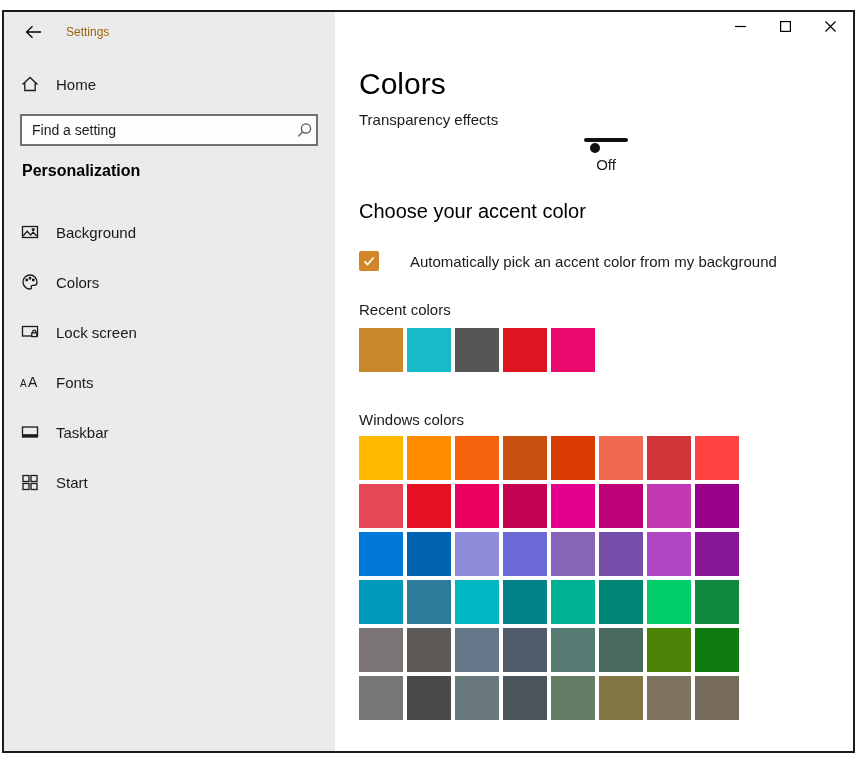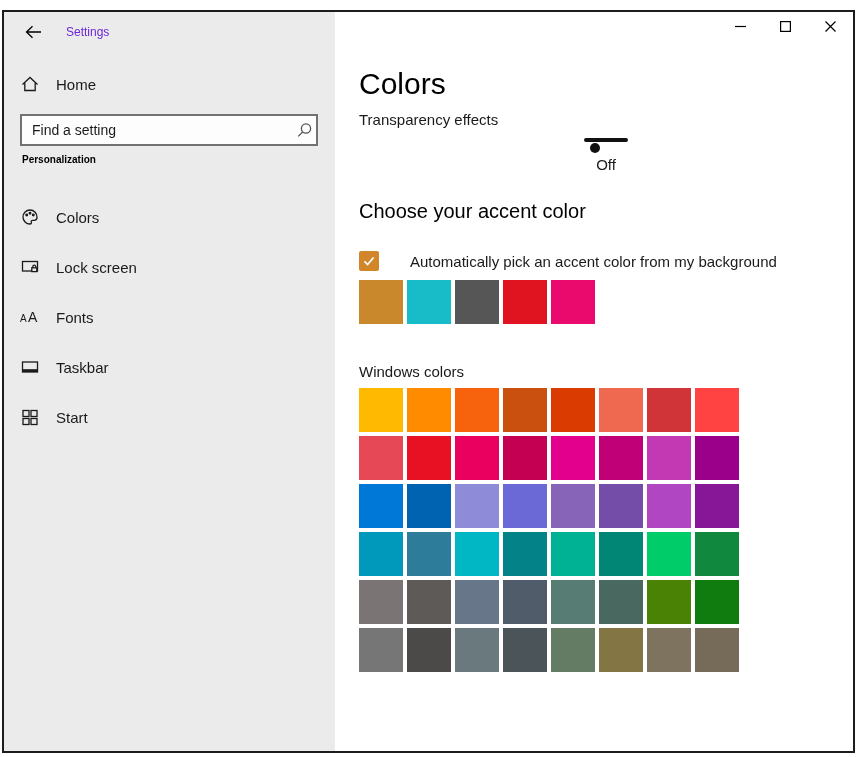--- a/index.html
+++ b/index.html
@@ -6,32 +6,32 @@
   html,body { width:860px; height:757px; background:#ffffff; font-family:"Liberation Sans", sans-serif; color:#1a1a1a; }
   body { position:relative; overflow:hidden; }
 
   .window { position:absolute; left:2px; top:10px; width:853px; height:743px;
             border:2px solid #1c1c1c; background:#ffffff; overflow:hidden; }
 
   
   .sidebar { position:absolute; left:0; top:0; bottom:0; width:331px; background:#ebebeb; }
   .titlebar-left { display:flex; align-items:center; padding:8px 0 0 14px; height:32px; }
   .back-btn { width:30px; height:24px; display:flex; align-items:center; justify-content:center; cursor:pointer; }
-  .app-title { font-size:12px; margin-left:18px; color:#6d28d9; }
+  .app-title { font-size:12px; margin-left:18px; color:#a16207; }
 
   .home-row { display:flex; align-items:center; gap:16px; margin:26px 0 16px 16px; height:28px; cursor:pointer; }
   .home-row .label, .nav-item .label { font-size:15px; color:#1a1a1a; }
 
   .searchbox { position:relative; margin:4px 14px 0 16px; }
   .searchbox input { width:298px; height:32px; border:2px solid #717171; background:#fdfdfd;
                      font-size:14px; padding:0 30px 0 10px; font-family:"Liberation Sans", sans-serif; outline:none; }
   .searchbox input::placeholder { color:#1b1b1b; opacity:1; }
   .search-ic { position:absolute; right:8px; top:8px; }
 
-  .section-title { margin:8px 0 0 18px; font-size:10px; font-weight:bold; color:#000; }
+  .section-title { margin:16px 0 0 18px; font-size:16px; font-weight:bold; color:#000; }
 
   .nav { margin-top:27px; }
   .nav-item { display:flex; align-items:center; gap:16px; height:50px; padding-left:16px; cursor:pointer; }
   .icon20 { width:20px; height:20px; display:inline-flex; align-items:center; justify-content:center; flex:0 0 20px; }
 
   
   .main { position:absolute; left:331px; top:0; right:0; bottom:0; background:#ffffff; padding-left:24px; }
 
   .win-controls { position:absolute; top:0; right:0; display:flex; }
   .wc-btn { width:45px; height:28px; display:flex; align-items:center; justify-content:center; cursor:pointer; background:transparent; border:none; }
@@ -90,20 +90,30 @@
           <circle cx="9" cy="6.5" r="4.6"></circle>
             <line x1="5.6" y1="10" x2="1.2" y2="14.4"></line>
         </svg>
       </span>
     </div>
 
     <div class="section-title">Personalization</div>
 
     <div class="nav">
 
+      <div class="nav-item">
+        <span class="icon20">
+          <svg width="20" height="20" viewBox="0 0 20 20" fill="none" stroke="#1a1a1a" stroke-width="1.3">
+            <rect x="2.5" y="4.5" width="15" height="11"></rect>
+            <path d="M3.2 13.8 l4-4.6 3.4 3.9 2.4-2.9 3.6 3.6"></path>
+            <circle cx="13.2" cy="7.6" r="1"></circle>
+          </svg>
+        </span>
+        <span class="label">Background</span>
+      </div>
 
       <div class="nav-item">
         <span class="icon20">
           <svg width="20" height="20" viewBox="0 0 20 20" fill="none" stroke="#1a1a1a" stroke-width="1.3">
             <path d="M10 3a7 7 0 1 0 0 14c1.3 0 1.7-.9 1.3-1.7-.4-.9.2-2 1.4-2h1.5c1.5 0 2.8-1.2 2.8-2.8A7 7 0 0 0 10 3z"></path>
             <circle cx="6.7" cy="8" r=".8" fill="#1a1a1a"></circle>
             <circle cx="10" cy="6.2" r=".8" fill="#1a1a1a"></circle>
             <circle cx="13.3" cy="8" r=".8" fill="#1a1a1a"></circle>
           </svg>
         </span>
@@ -192,20 +202,21 @@
 
     <div class="check-row">
       <span class="checkbox" style="background: rgb(209, 134, 42);">
         <svg width="14" height="14" viewBox="0 0 20 20">
           <path d="M3.5 10.5 l4.5 4.5 8.5-10" stroke="#fff" stroke-width="2.4" fill="none"></path>
         </svg>
       </span>
       <span class="check-label">Automatically pick an accent color from my background</span>
     </div>
 
+    <div class="swatch-label">Recent colors</div>
     <div class="recent-grid">
         <div class="swatch" style="background: rgb(200, 136, 43);"></div>
         <div class="swatch" style="background: rgb(24, 188, 200);"></div>
         <div class="swatch" style="background: rgb(86, 86, 86);"></div>
         <div class="swatch" style="background: rgb(224, 20, 33);"></div>
         <div class="swatch" style="background: rgb(234, 10, 110);"></div>
       </div>
 
     <div class="swatch-label" style="margin-top:38px;">Windows colors</div>
     <div class="windows-grid">

